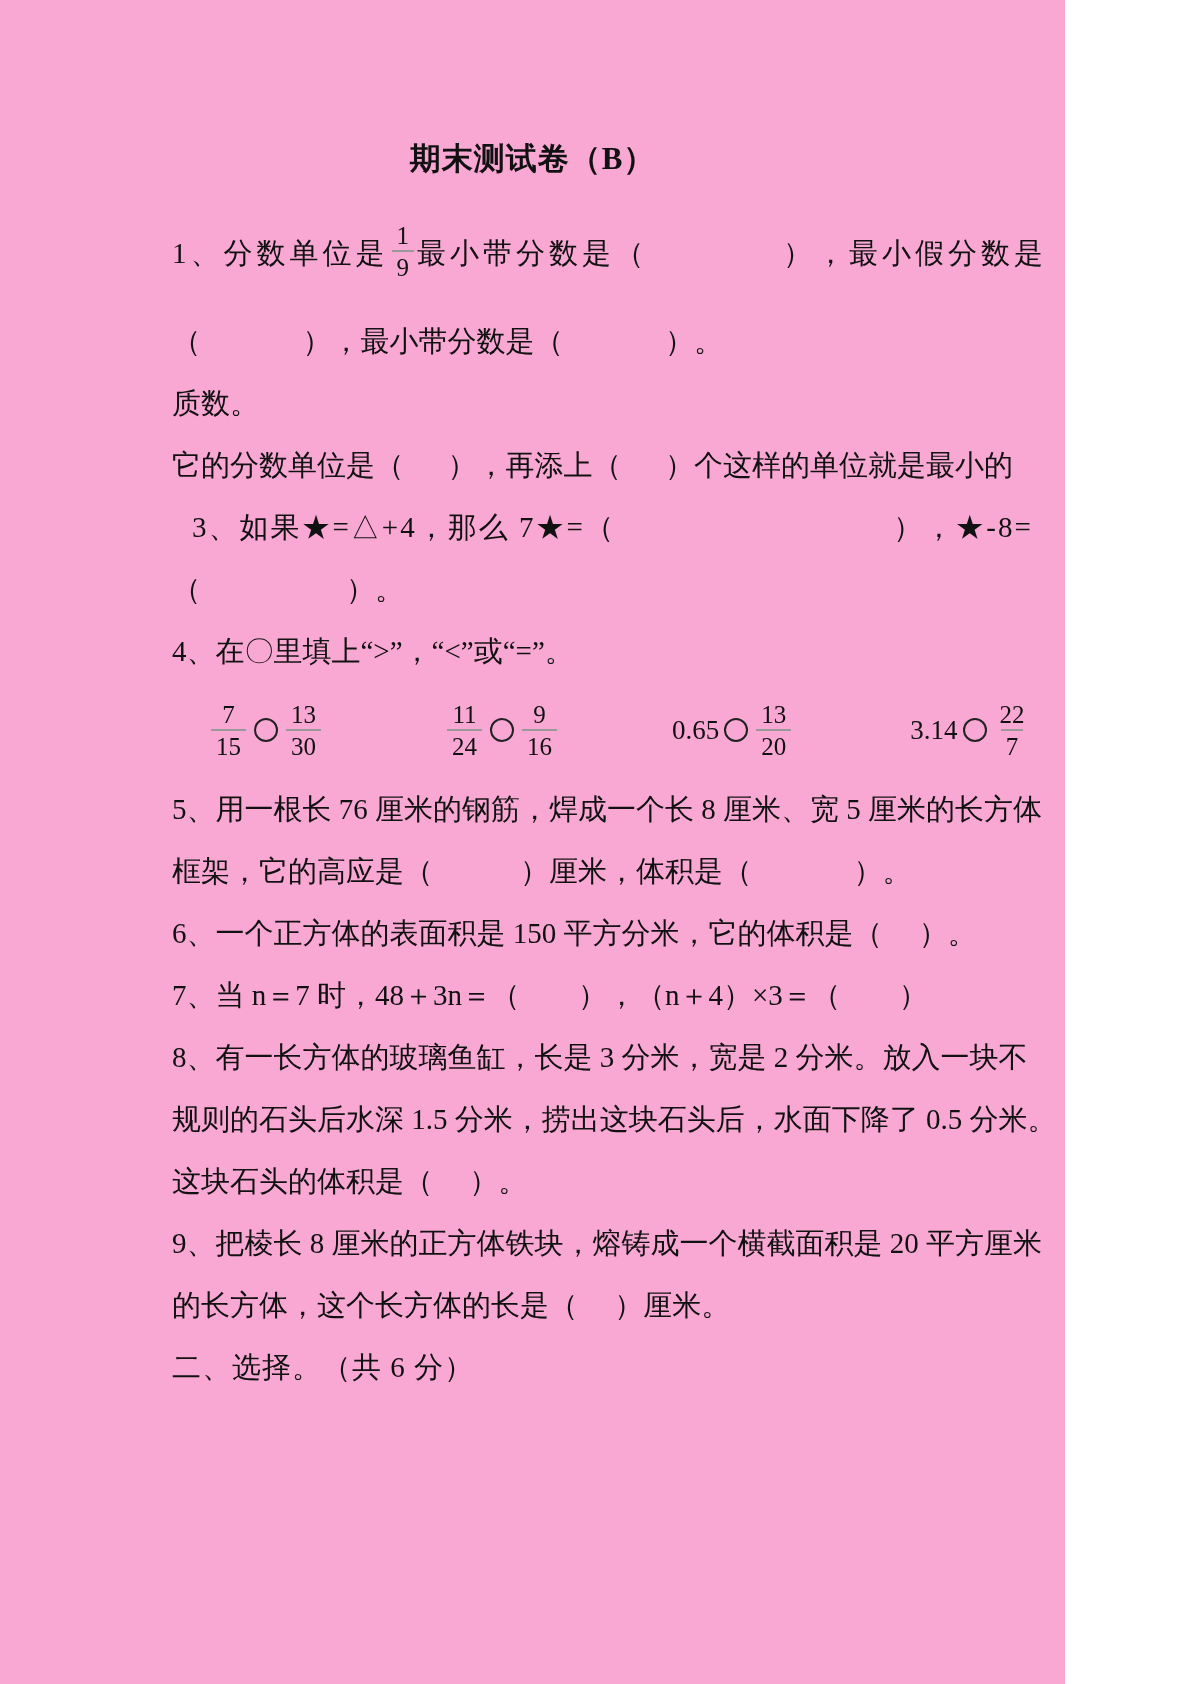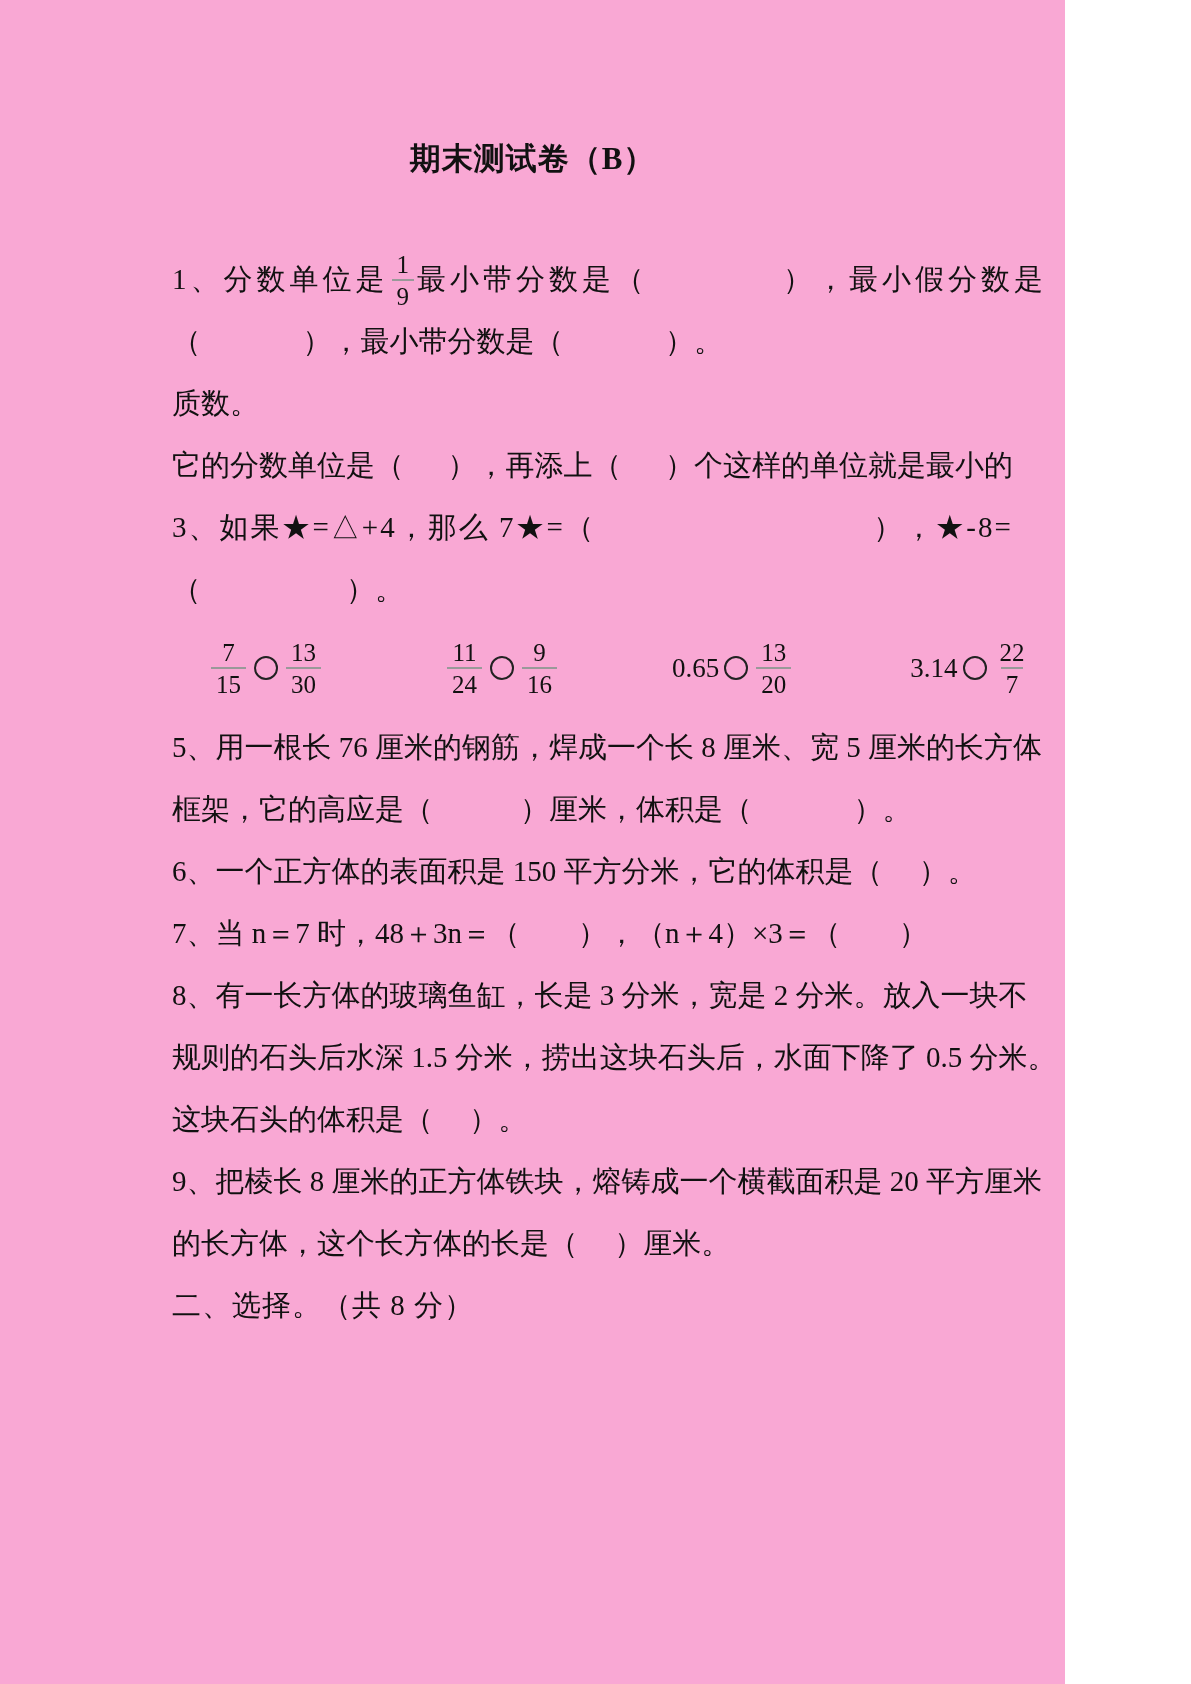--- a/index.html
+++ b/index.html
@@ -25,24 +25,24 @@
     margin: 44px 150px 0 172px;
   }
   .line {
     font-size: 29px;
     height: 62px;
     line-height: 62px;
     white-space: pre;
   }
   .line.heading { letter-spacing: 1px; }
   .line.spread { letter-spacing: 4px; }
-  .line.spread2 { letter-spacing: 2px; }
+  .line.spread2 { letter-spacing: 2px; margin-left: 20px; }
   .line.rich {
     display: flex;
-    align-items: flex-end;
+    align-items: flex-start;
   }
   .line.rich > span { white-space: pre; }
   .line.frac-line { height: 88px; }
   .frac {
     display: inline-flex;
     flex-direction: column;
     align-items: center;
     font-size: 25px;
     line-height: 1.08;
     margin: 0 3px;
@@ -79,25 +79,26 @@
 
 <div class="page">
   <div class="doc-title">期末测试卷（B）</div>
   <div class="content">
       <div class="line rich frac-line spread"><span>1、分数单位是</span><span class="frac"><span class="num">1</span><span class="den">9</span></span><span>最小带分数是（            ），最小假分数是</span></div>
       <div class="line ">（              ），最小带分数是（              ）。</div>
       <div class="line ">质数。</div>
       <div class="line ">它的分数单位是（      ），再添上（      ）个这样的单位就是最小的</div>
       <div class="line spread2">3、如果★=△+4，那么 7★=（                              ），★-8=</div>
       <div class="line ">（                    ）。</div>
+      <div class="line ">4、在〇里填上“&gt;”，“&lt;”或“=”。</div>
       <div class="line compare-row "><span class="cmp-item"><span class="frac"><span class="num">7</span><span class="den">15</span></span><span class="cmp-circle"></span><span class="frac"><span class="num">13</span><span class="den">30</span></span></span><span class="cmp-item"><span class="frac"><span class="num">11</span><span class="den">24</span></span><span class="cmp-circle"></span><span class="frac"><span class="num">9</span><span class="den">16</span></span></span><span class="cmp-item"><span>0.65</span><span class="cmp-circle"></span><span class="frac"><span class="num">13</span><span class="den">20</span></span></span><span class="cmp-item"><span>3.14</span><span class="cmp-circle"></span><span class="frac"><span class="num">22</span><span class="den">7</span></span></span></div>
       <div class="line ">5、用一根长 76 厘米的钢筋，焊成一个长 8 厘米、宽 5 厘米的长方体</div>
       <div class="line ">框架，它的高应是（            ）厘米，体积是（              ）。</div>
       <div class="line ">6、一个正方体的表面积是 150 平方分米，它的体积是（     ）。</div>
       <div class="line ">7、当 n＝7 时，48＋3n＝（        ），（n＋4）×3＝（        ）</div>
       <div class="line ">8、有一长方体的玻璃鱼缸，长是 3 分米，宽是 2 分米。放入一块不</div>
       <div class="line ">规则的石头后水深 1.5 分米，捞出这块石头后，水面下降了 0.5 分米。</div>
       <div class="line ">这块石头的体积是（     ）。</div>
       <div class="line ">9、把棱长 8 厘米的正方体铁块，熔铸成一个横截面积是 20 平方厘米</div>
       <div class="line ">的长方体，这个长方体的长是（     ）厘米。</div>
-      <div class="line heading ">二、选择。（共 8 分）</div>
+      <div class="line heading ">二、选择。（共 6 分）</div>
     </div>
 </div>
 
 </body></html>

